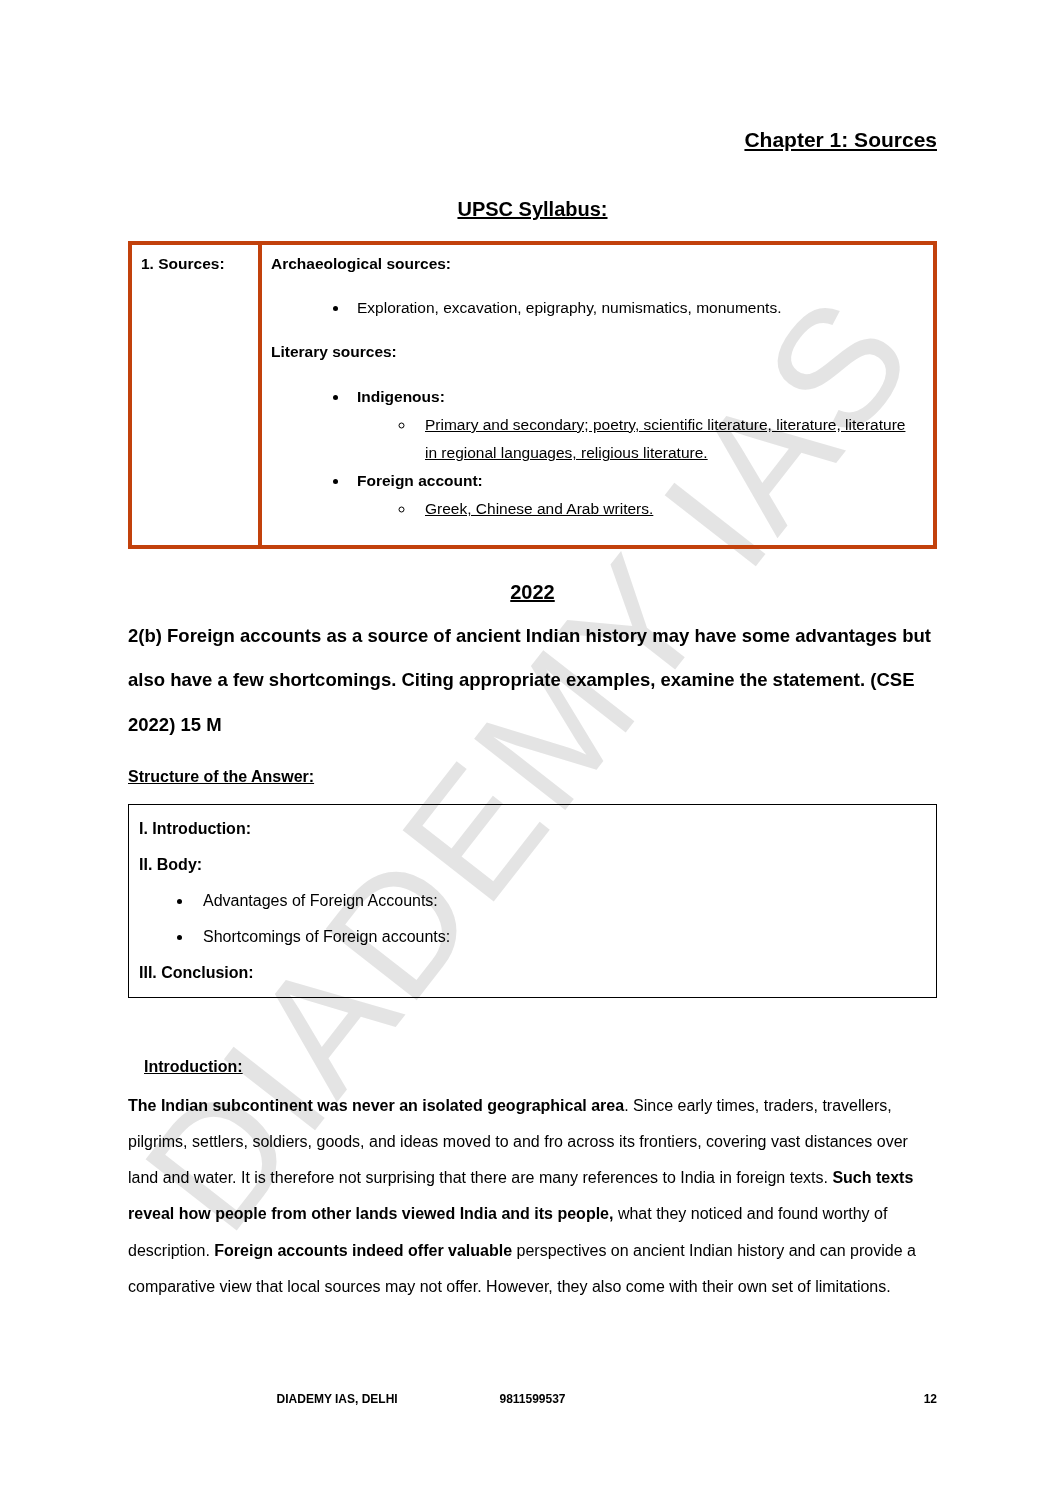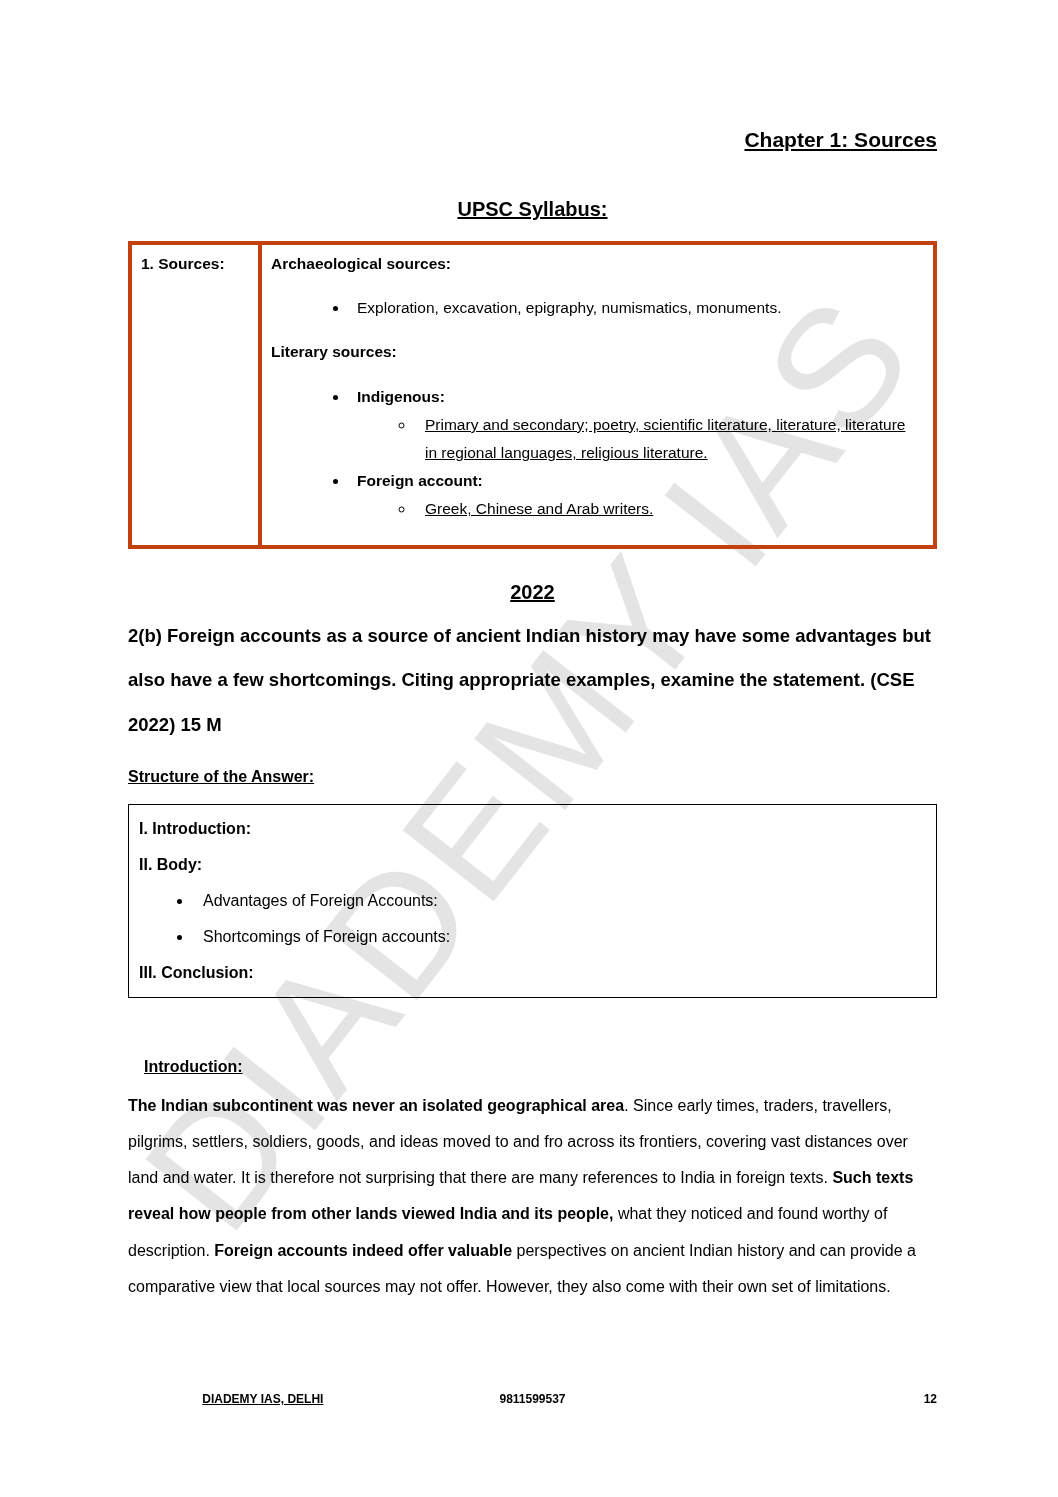--- a/index.html
+++ b/index.html
@@ -63,21 +63,21 @@
   .structure-box ul.box-list > li { padding-left:10px; font-weight:normal; }
 
   .intro-heading { margin-top:60px;margin-left:16px; }
   .intro-para { font-size:16px; line-height:2.26; margin-top:12px; }
 
   .footer {
     position:absolute; top:1392px; left:128px; right:121px;
     display:flex; z-index:1;
     font-size:12px; font-weight:bold;
   }
-  .footer .f-left  { flex:1; text-align:center;text-decoration:underline; }
+  .footer .f-left  { flex:1; text-align:right; }
   .footer .f-center{ flex:1; text-align:center; }
   .footer .f-right { flex:1; text-align:right; }
 </style>
 </head>
 <body>
 
 <div class="page">
 
   <div class="watermark">DIADEMY IAS</div>
 

